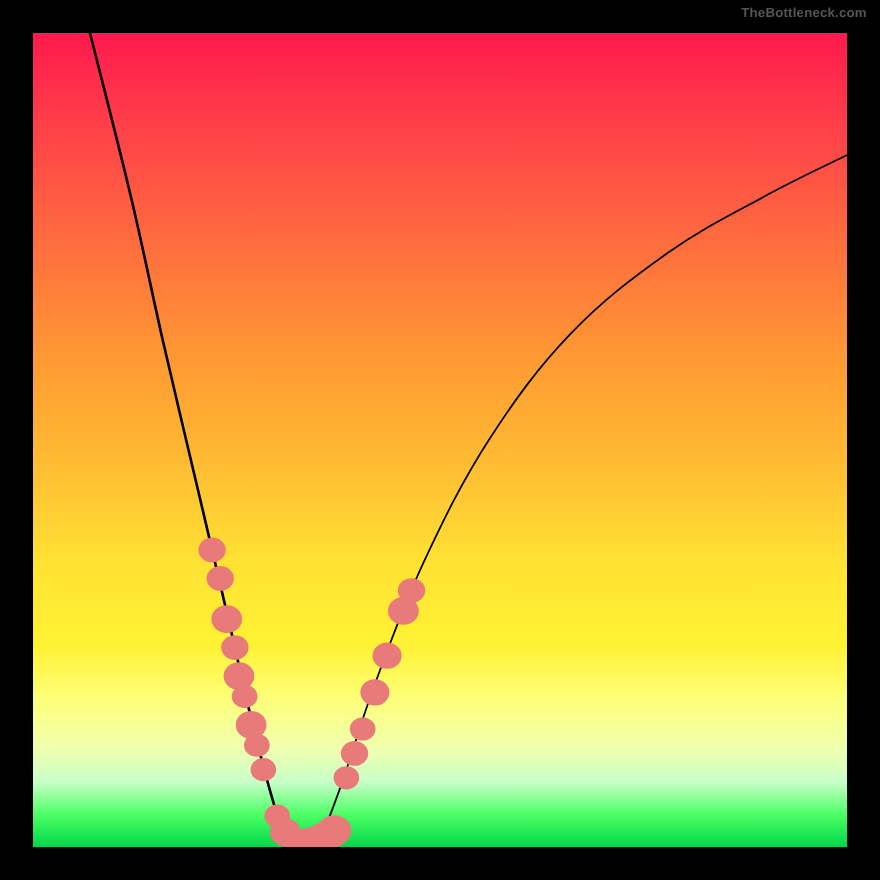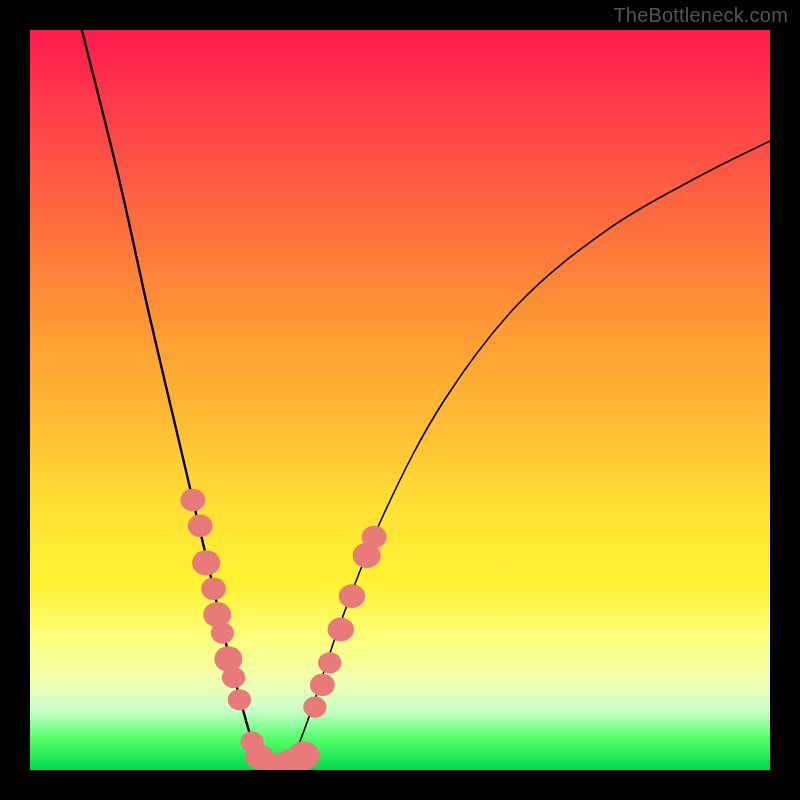--- a/index.html
+++ b/index.html
@@ -40,22 +40,22 @@
       #4dff66 96%,
       #00d84a 100%
     );
     overflow: hidden;
   }
   .watermark {
     position: absolute;
     top: 4px;
     right: 12px;
     color: #555;
-    font-size: 20px;
-    font-weight: 400;
+    font-size: 12px;
+    font-weight: 700;
     letter-spacing: 0.2px;
   }
   svg.curve {
     position: absolute;
     left: 0;
     top: 0;
     width: 740px;
     height: 740px;
   }
   .dot {

